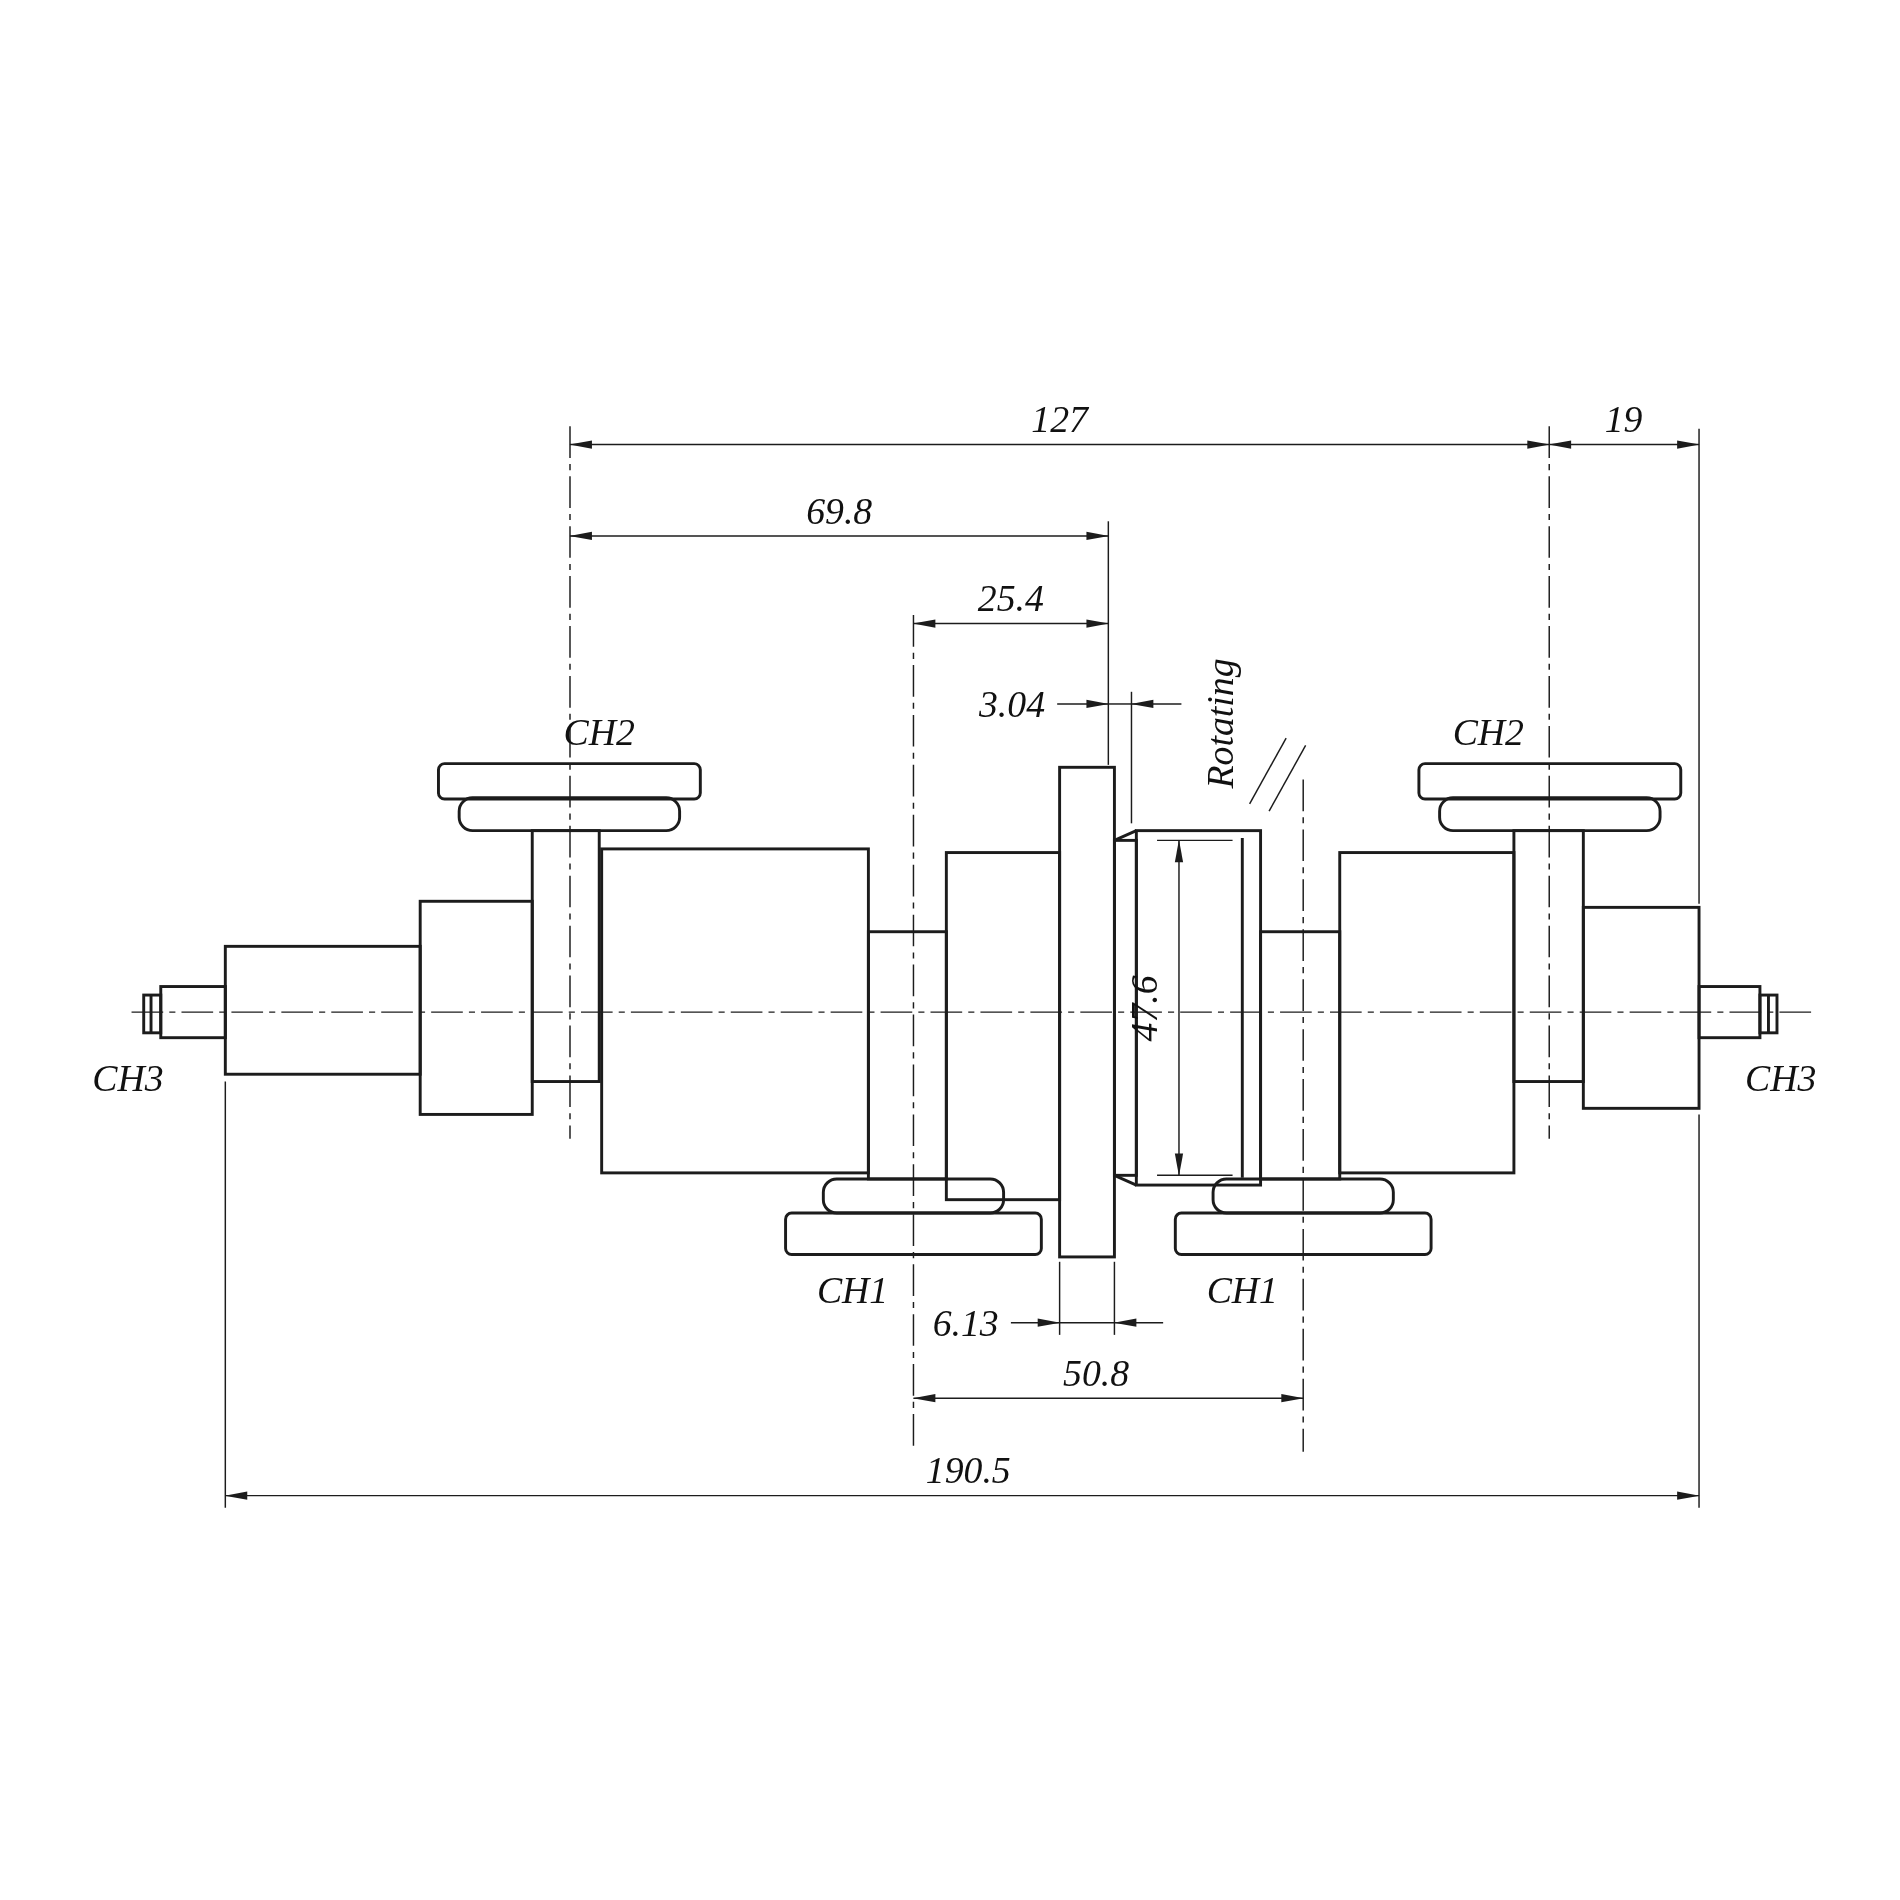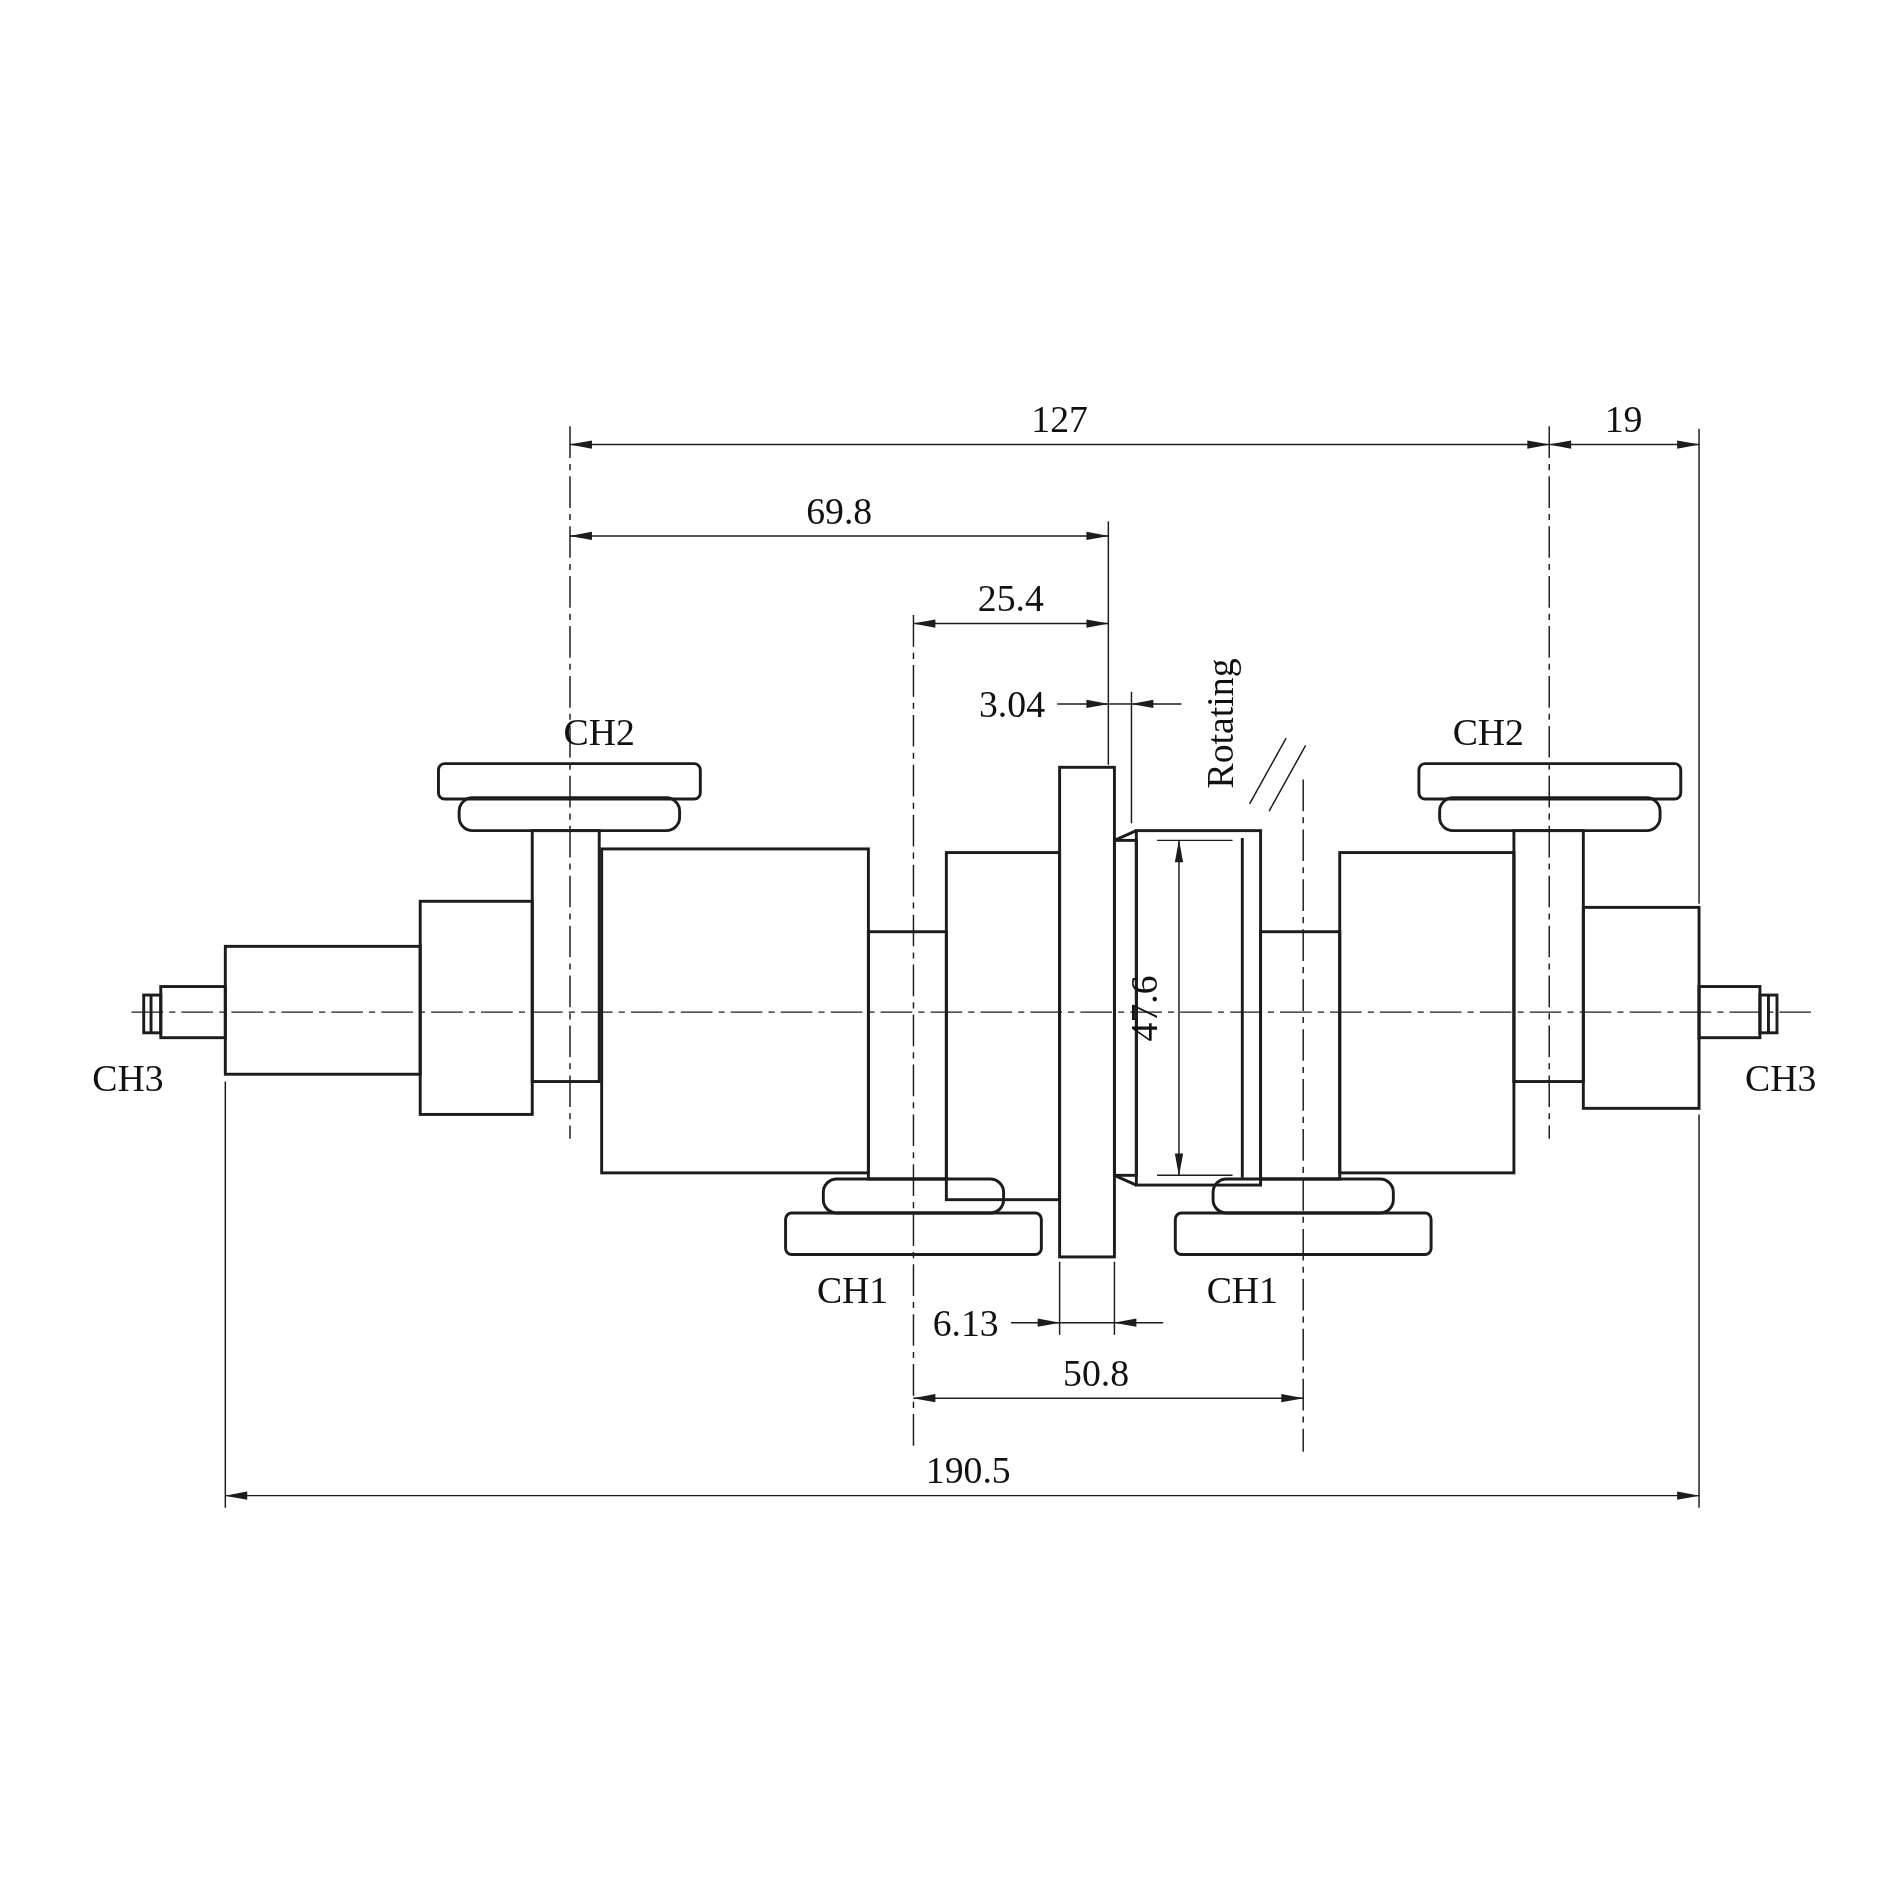--- a/index.html
+++ b/index.html
@@ -7,20 +7,21 @@
     padding: 0;
     background: #ffffff;
     width: 1900px;
     height: 1900px;
     font-family: "Liberation Serif", serif;
   }
   .canvas {
     width: 1560px;
     height: 1900px;
     background: #ffffff;
+    font-style: italic;
   }
   svg { display: block; }
   .part {
     fill: none;
     stroke: #1c1c1c;
     stroke-width: 2.4;
     stroke-linejoin: miter;
   }
   .thin {
     fill: none;

